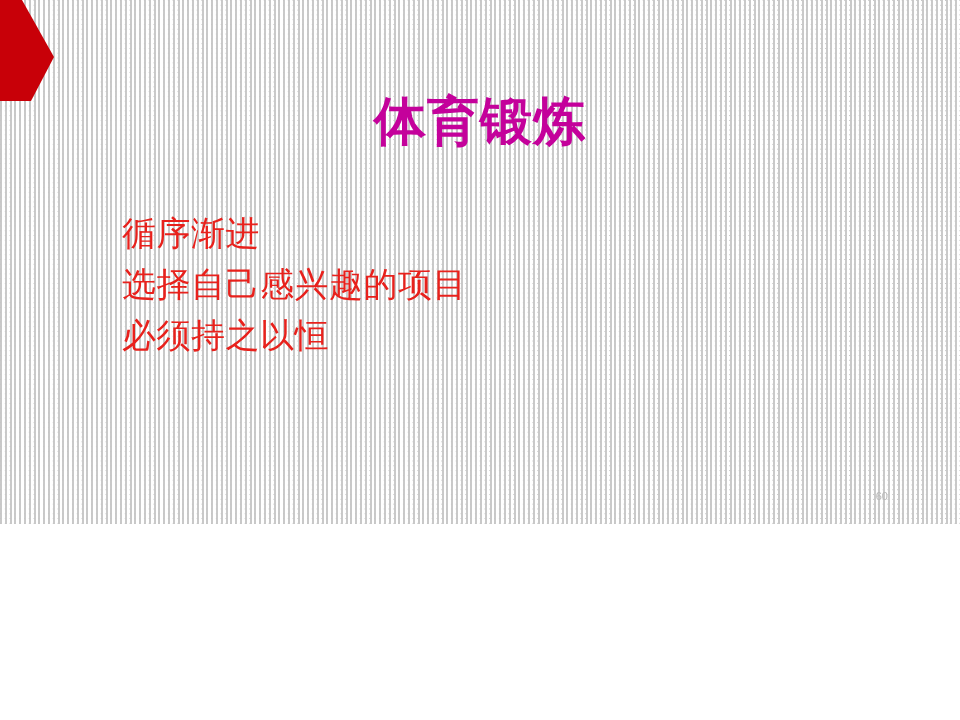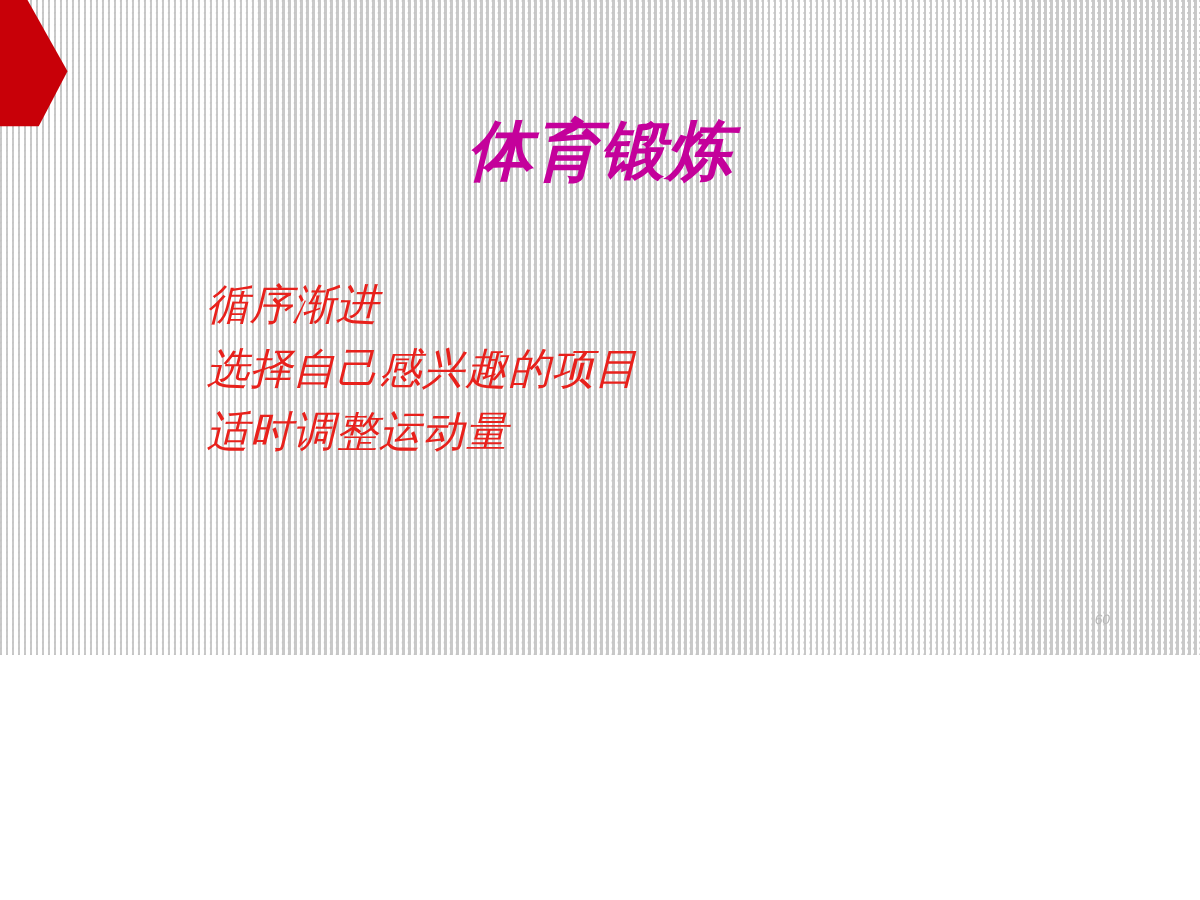--- a/index.html
+++ b/index.html
@@ -28,21 +28,20 @@
         #c9c9c9 0px, #c9c9c9 2px,
         rgba(255,255,255,0) 2px, rgba(255,255,255,0) 4.8px
       ),
       repeating-linear-gradient(
         to bottom,
         rgba(255,255,255,0) 0px, rgba(255,255,255,0) 3.6px,
         #ffffff 3.6px, #ffffff 4.8px
       );
     background-blend-mode: normal;
     overflow: hidden;
-    font-style: italic;
   }
 
   
   .slide::before {
     content: "";
     position: absolute;
     inset: 0;
     background-image:
       radial-gradient(circle at 0.6px 0.6px, #c4c4c4 0.65px, rgba(255,255,255,0) 0.8px);
     background-size: 4.8px 4.8px;
@@ -78,23 +77,22 @@
     color: #c4019b;
     font-weight: bold;
     z-index: 3;
     white-space: nowrap;
   }
 
   
   .body-block {
     position: absolute;
     left: 122px;
-    top: 219px;
+    top: 208px;
     z-index: 3;
-    margin-left: 43px;
   }
 
   .body-line {
     font-size: 34px;
     line-height: 51px;
     color: #e8211c;
     letter-spacing: 0.5px;
     white-space: nowrap;
   }
 
@@ -118,18 +116,18 @@
     <svg viewBox="0 0 60 105" xmlns="http://www.w3.org/2000/svg" aria-hidden="true">
       <polygon points="0,0 22,0 54,57 31,101 0,101" fill="#c80008"></polygon>
     </svg>
   </div>
 
   <div class="slide-title">体育锻炼</div>
 
   <div class="body-block">
     <div class="body-line">循序渐进</div>
     <div class="body-line">选择自己感兴趣的项目</div>
-    <div class="body-line">适时调整运动量</div>
+    <div class="body-line">必须持之以恒</div>
   </div>
 
   <div class="page-number">60</div>
 
 </div>
 
 </body></html>

